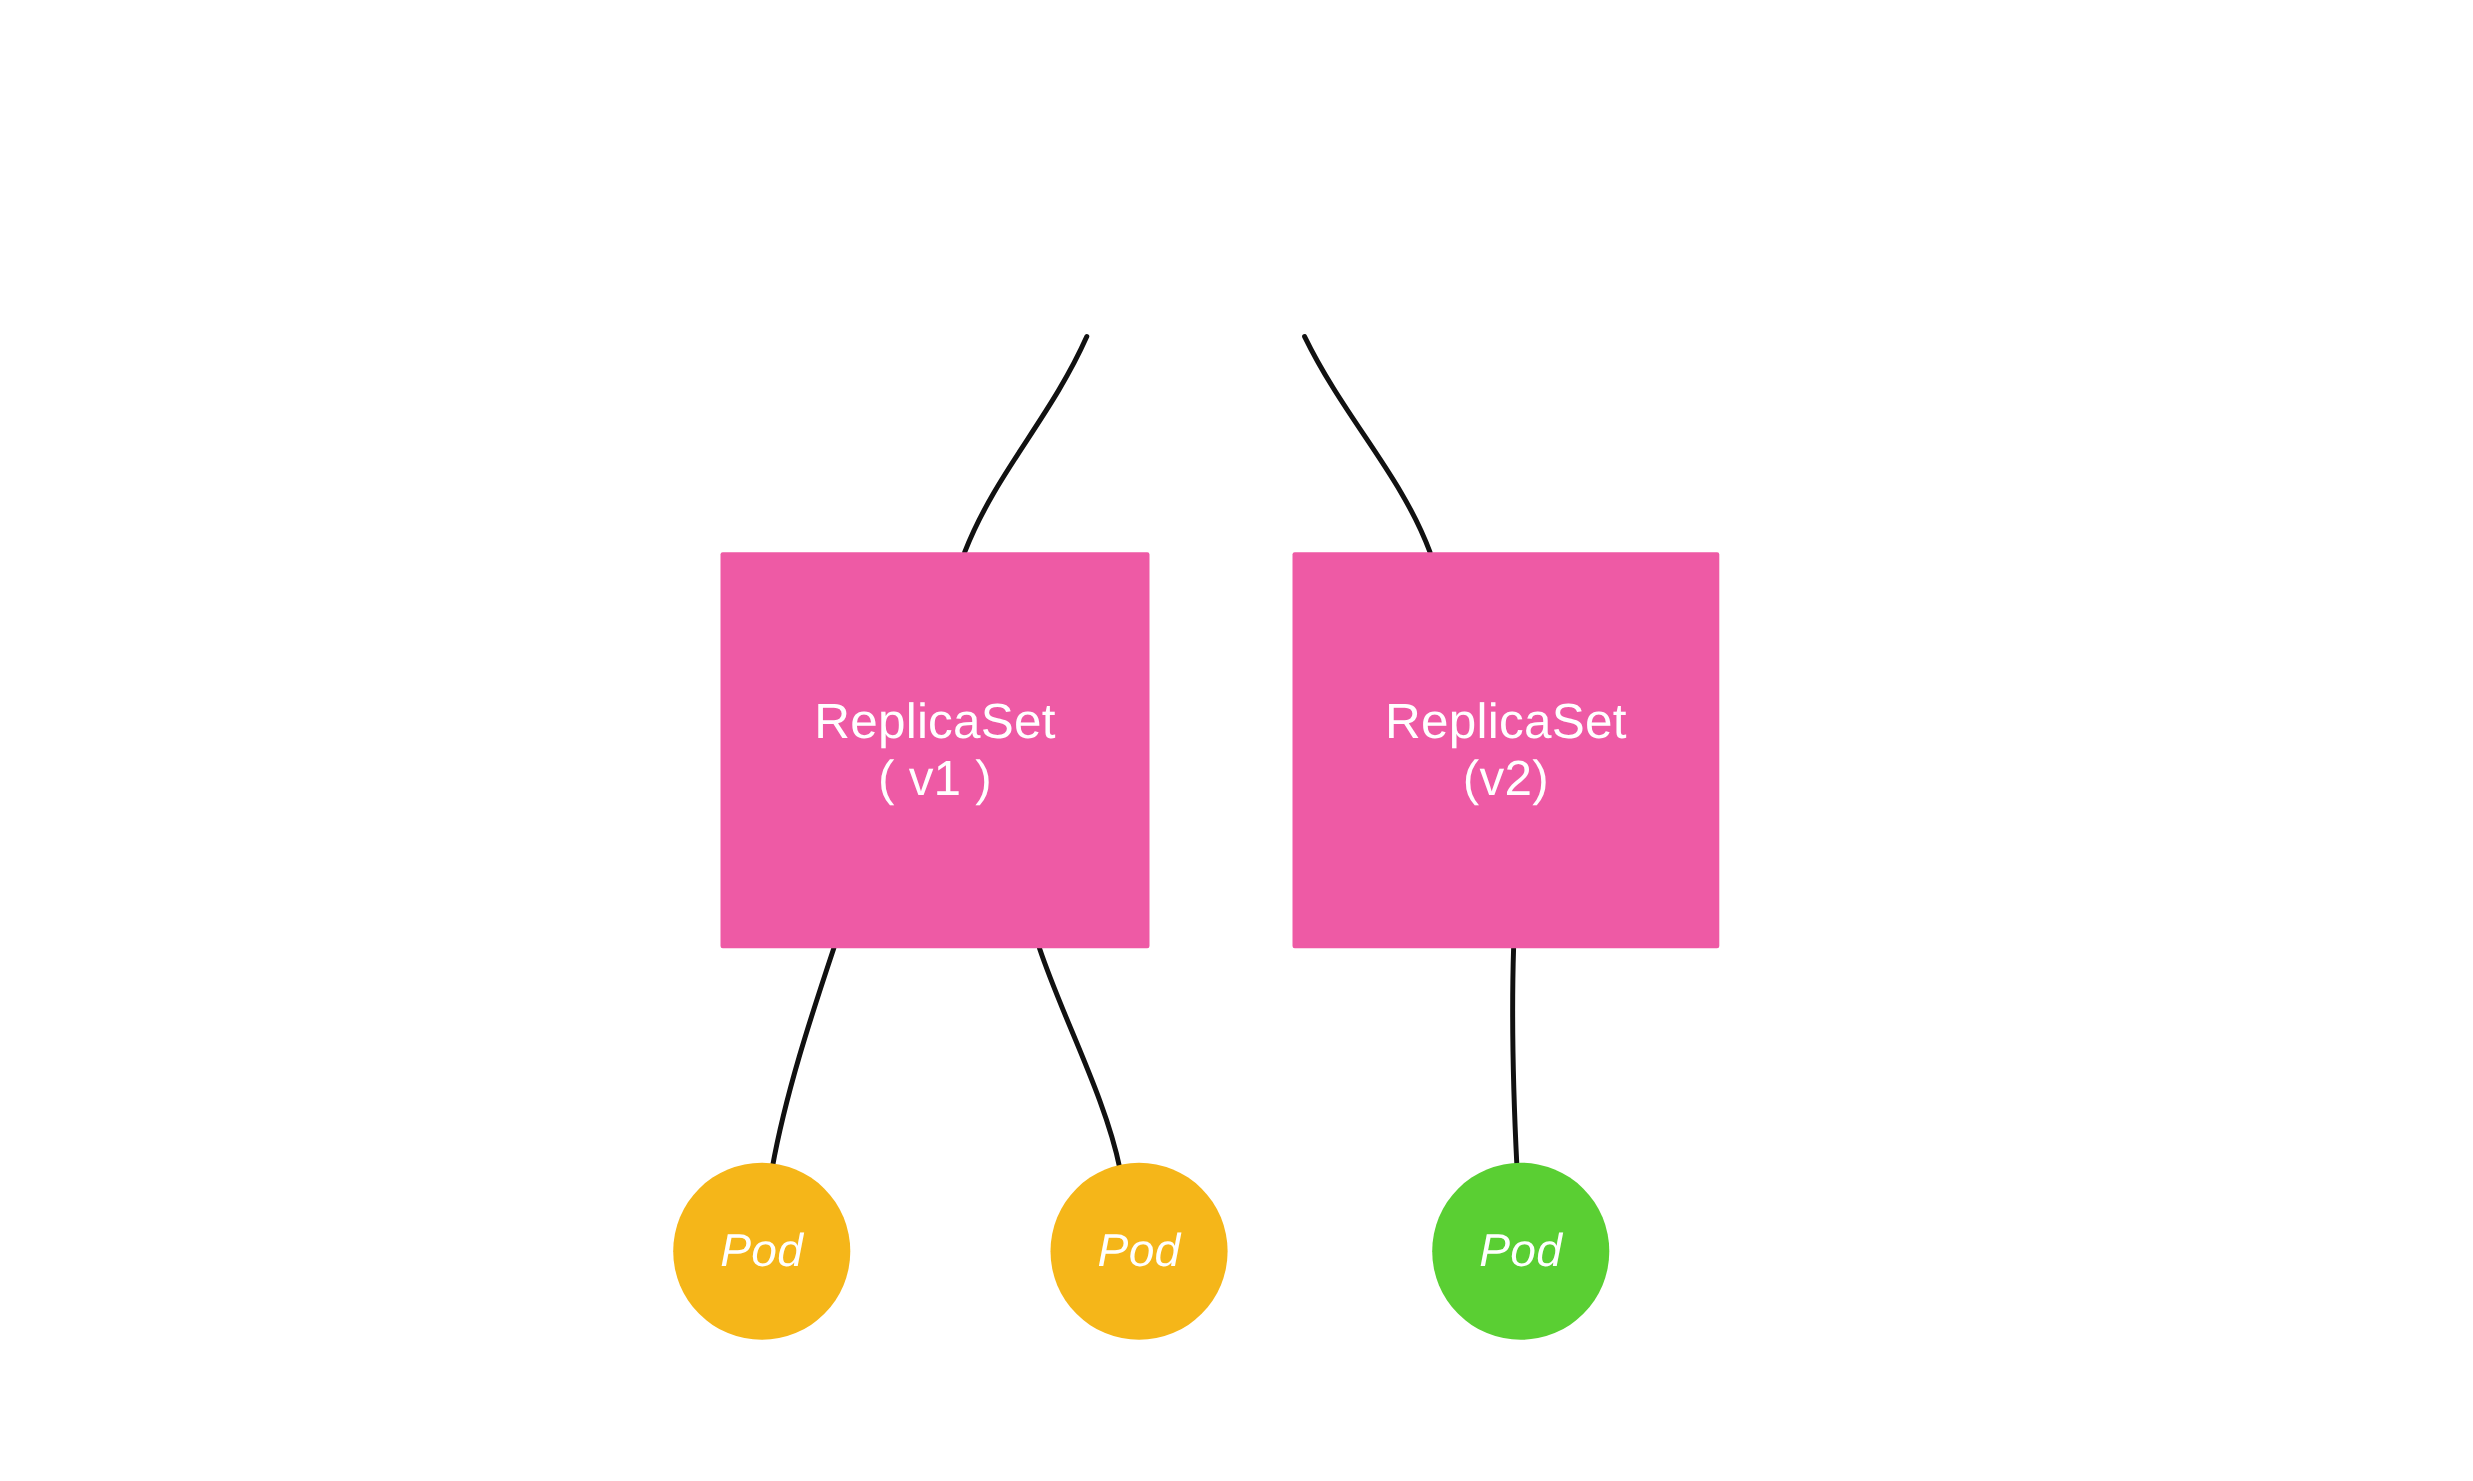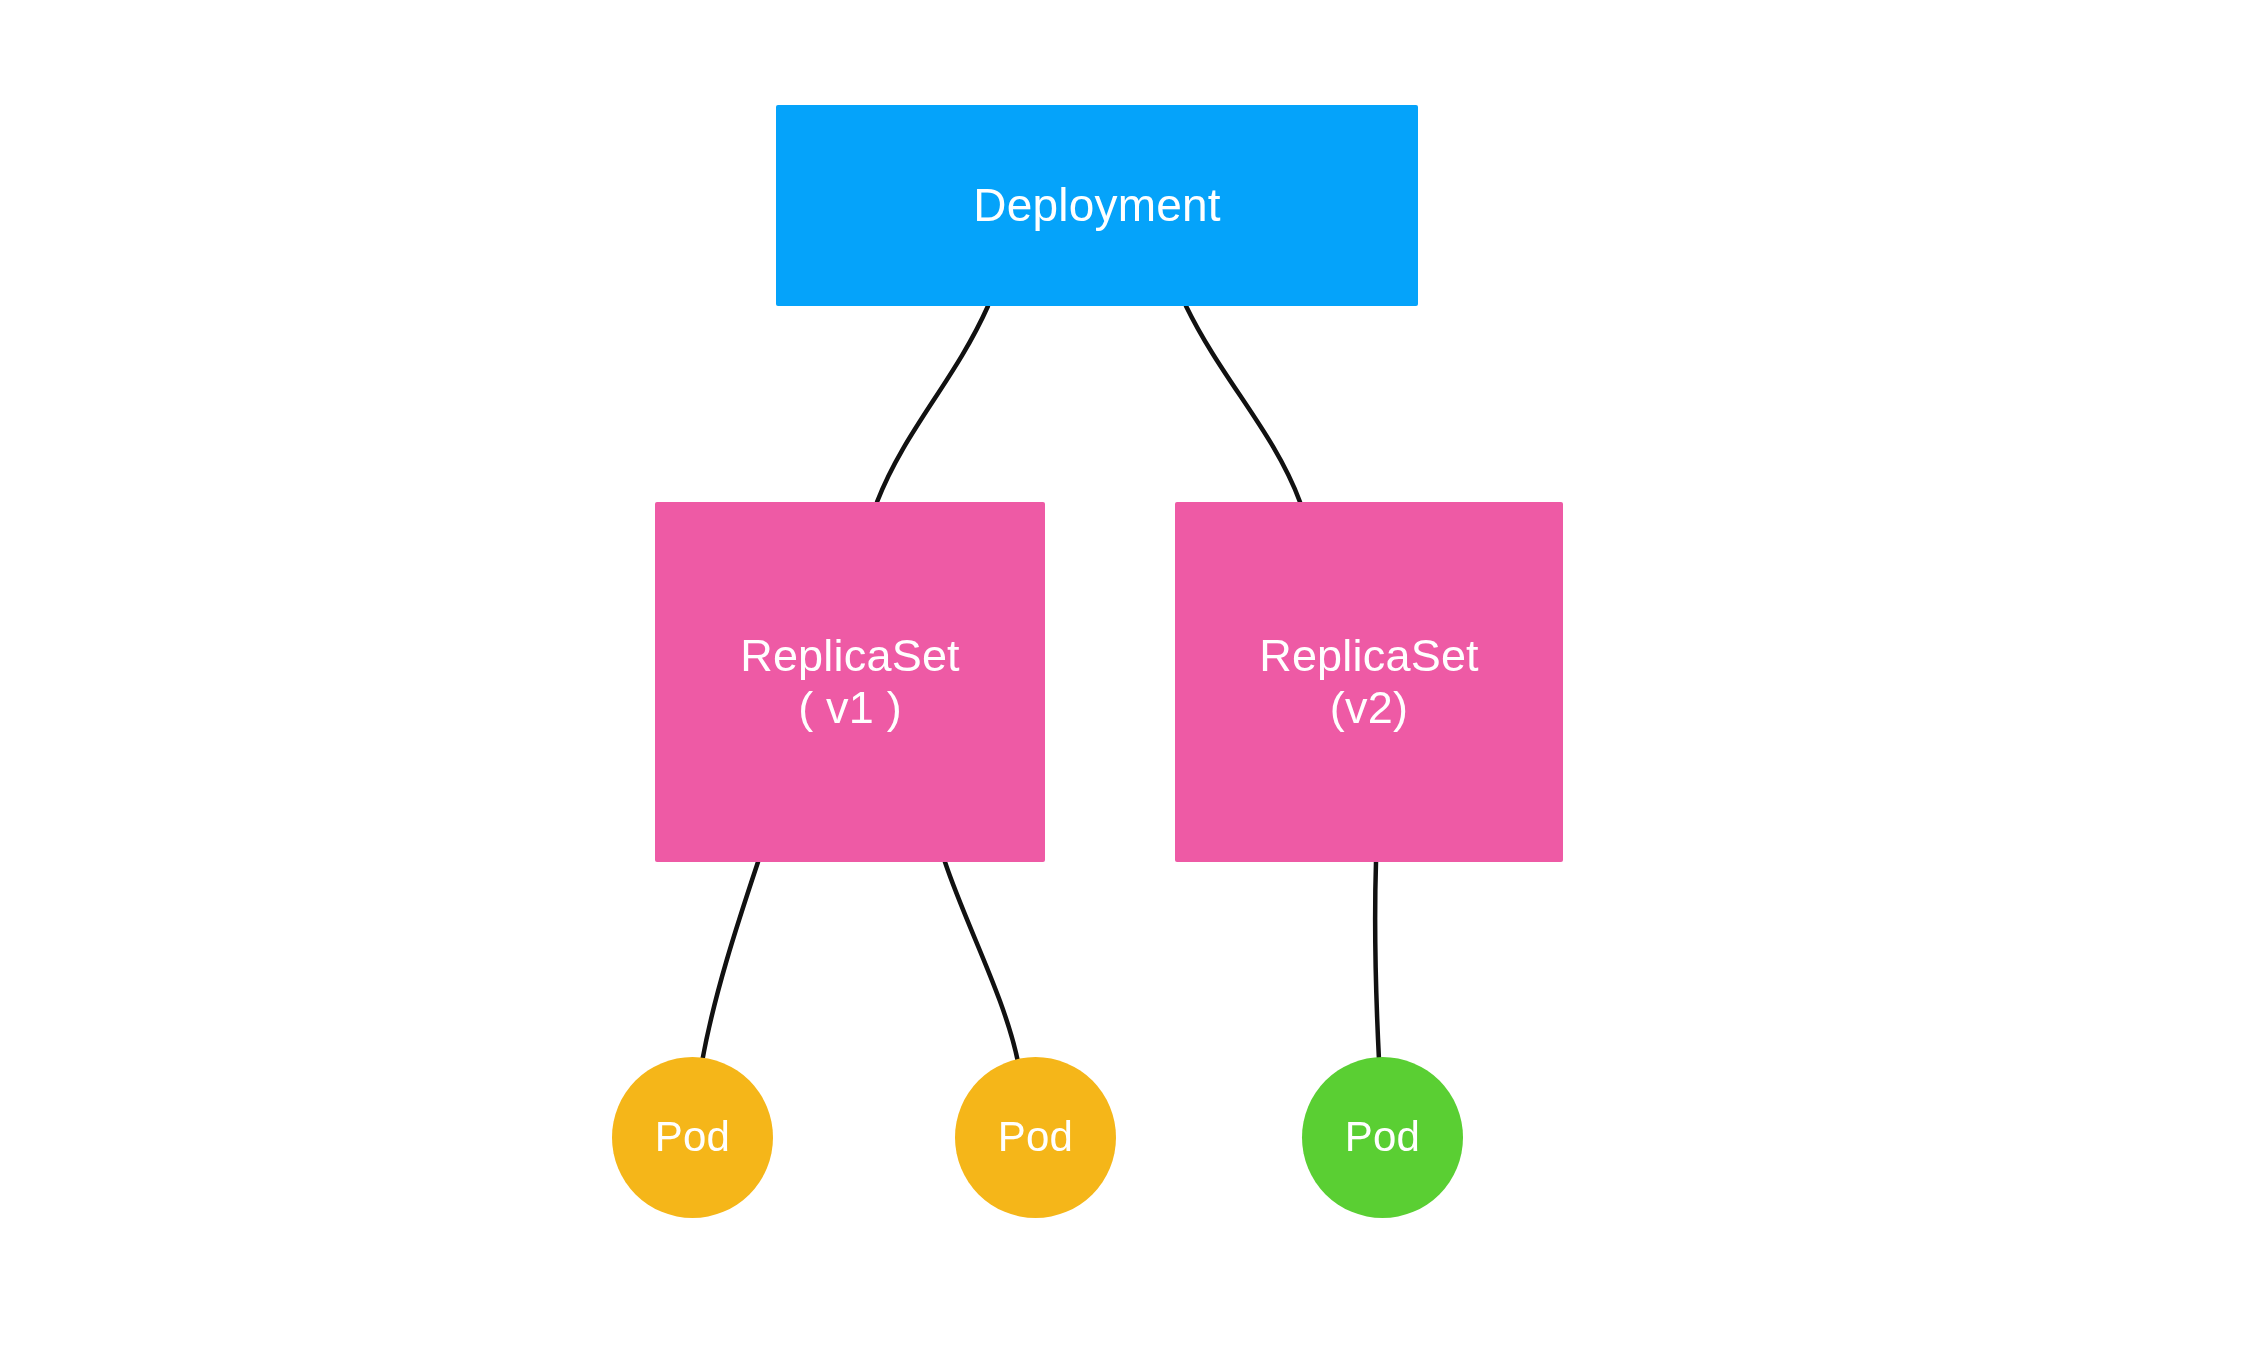--- a/index.html
+++ b/index.html
@@ -37,20 +37,21 @@
     text-align: center;
     color: #ffffff;
     line-height: 1.15;
     box-sizing: border-box;
   }
   .node-box {
     border-radius: 2px;
   }
   .node-circle {
     border-radius: 50%;
+    font-style: italic;
   }
   .node-label {
     display: block;
     white-space: pre-line;
     letter-spacing: 0.2px;
   }
   
   #node-deployment {
     left: 776px;
     top: 105px;
@@ -113,23 +114,20 @@
 
     <path d="M 1186 306 C 1222 380 1274 432 1300 502" fill="none" stroke="#111111" stroke-width="4.5" stroke-linecap="round"></path>
 
     <path d="M 758 862 C 737 925 714 995 702 1062" fill="none" stroke="#111111" stroke-width="4.5" stroke-linecap="round"></path>
 
     <path d="M 945 862 C 966 925 1005 998 1018 1062" fill="none" stroke="#111111" stroke-width="4.5" stroke-linecap="round"></path>
 
     <path d="M 1376 862 C 1374 925 1376 1000 1379 1060" fill="none" stroke="#111111" stroke-width="4.5" stroke-linecap="round"></path>
   </svg>
 
-  <div class="node node-box" id="node-deployment">
-    <span class="node-label">Deployment</span>
-  </div>
 
   <div class="node node-box" id="node-replicaset-v1">
     <span class="node-label">ReplicaSet
 ( v1 )</span>
   </div>
 
   <div class="node node-box" id="node-replicaset-v2">
     <span class="node-label">ReplicaSet
 (v2)</span>
   </div>

